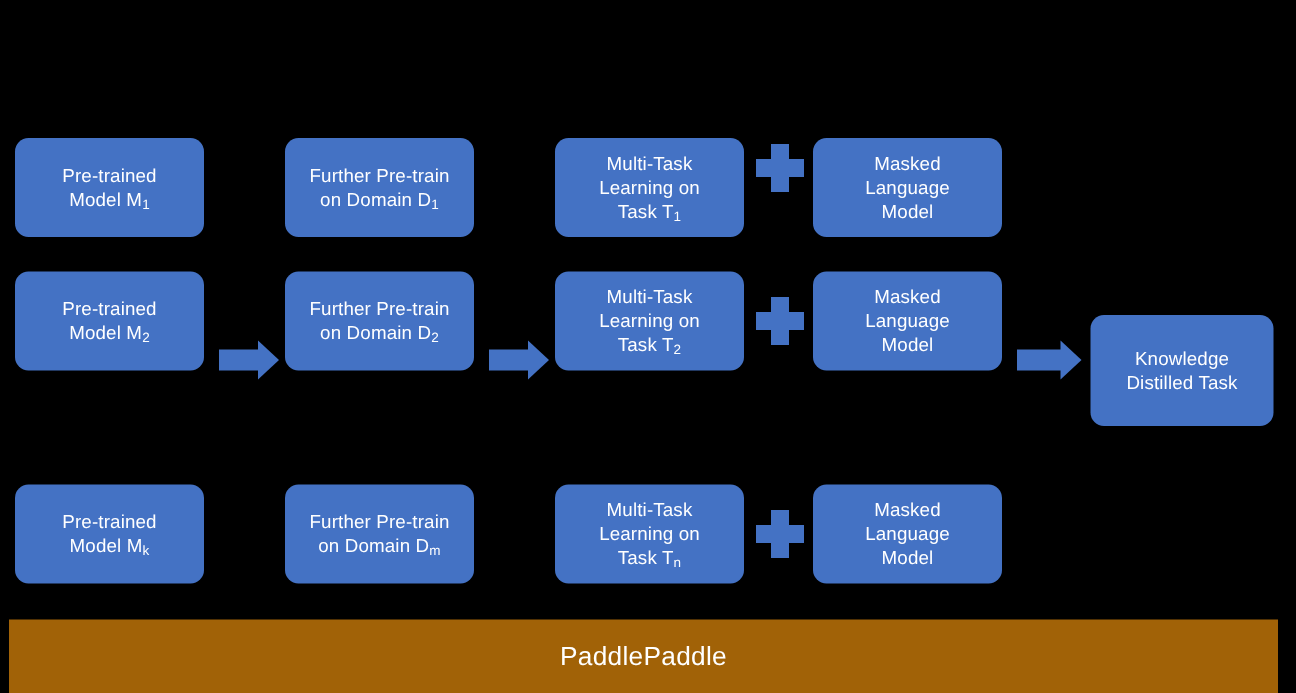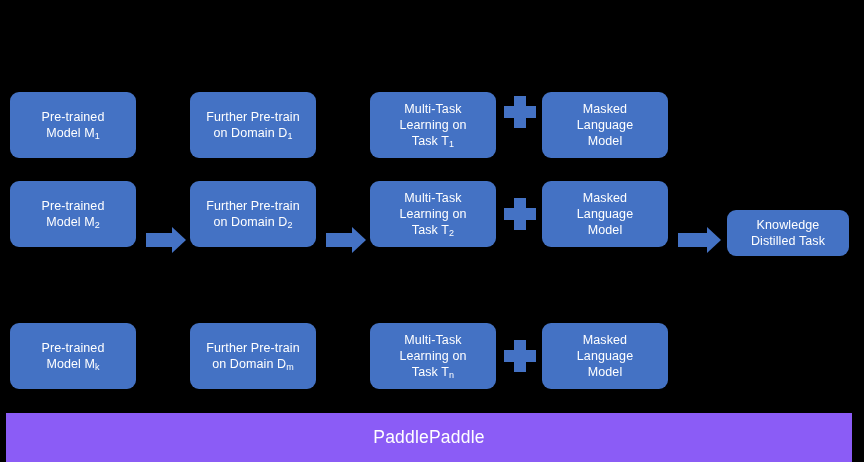--- a/index.html
+++ b/index.html
@@ -56,21 +56,21 @@
   .arrow .head {
     position: absolute;
     width: 0;
     height: 0;
     border-top: 13px solid transparent;
     border-bottom: 13px solid transparent;
     border-left: 14px solid #4472c4;
   }
   .platform {
     position: absolute;
-    background: #8b5cf6;
+    background: #a16207;
     color: #ffffff;
     display: flex;
     align-items: center;
     justify-content: center;
     font-size: 17.5px;
     letter-spacing: 0.2px;
   }
 </style>
 </head>
 <body>
@@ -155,21 +155,21 @@
       <span class="txt">Language</span>
       <span class="txt">Model</span>
     </span>
   </div>
 
   <div class="arrow" style="left:678px; top:225px; width:44px; height:30px;">
     <span class="shaft" style="left:0; top:8px; width:30px; height:14px;"></span>
     <span class="head" style="left:29px; top:2px;"></span>
   </div>
 
-  <div class="node" style="left:727px; top:210px; width:122px; height:46px;">
+  <div class="node" style="left:727px; top:210px; width:122px; height:74px;">
     <span>
       <span class="txt">Knowledge</span>
       <span class="txt">Distilled Task</span>
     </span>
   </div>
 
   <div class="node" style="left:10px; top:323px; width:126px; height:66px;">
     <span>
       <span class="txt">Pre-trained</span>
       <span class="txt"><span>Model M</span><sub>k</sub></span>

